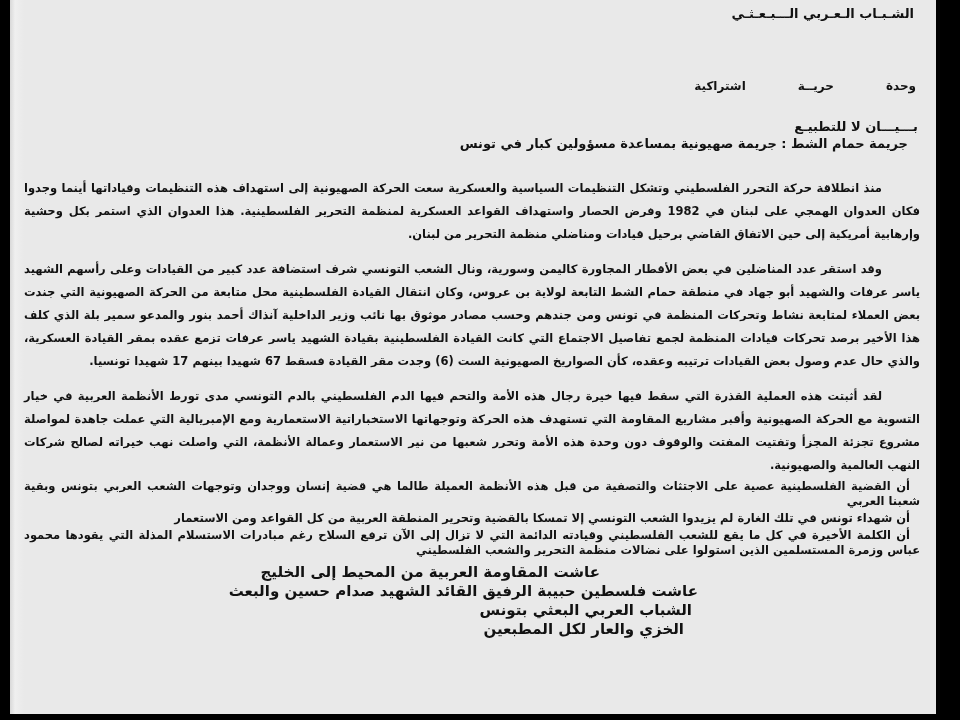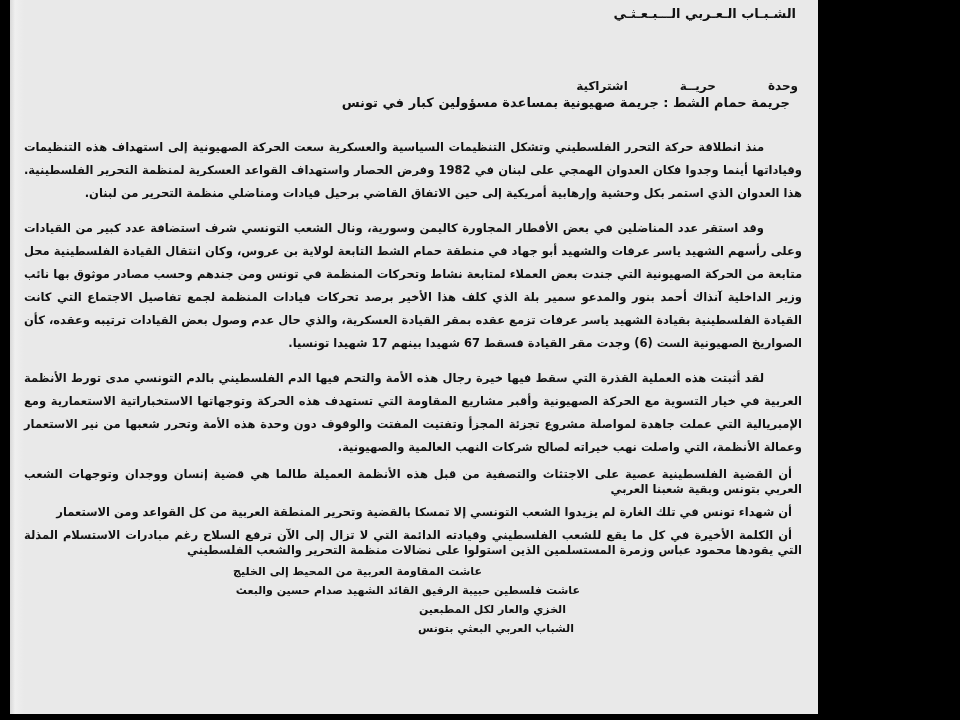--- a/index.html
+++ b/index.html
@@ -6,21 +6,21 @@
   body{
     width:960px;height:720px;
     background:#000;
     position:relative;
     overflow:hidden;
     font-family:"DejaVu Sans",sans-serif;
   }
   .paper{
     position:absolute;
     left:10px;top:0;
-    width:808px;height:714px;
+    width:926px;height:714px;
     background:#e9e9e9;
     background:linear-gradient(to right,#d8d8d8 0px,#efefef 5px,#e9e9e9 14px,#e9e9e9 100%);
   }
   .content{
     position:absolute;
     inset:0;
     padding:6px 16px 0 14px;
     direction:rtl;
     color:#141414;
     filter:blur(0.35px) contrast(1.02);
@@ -53,29 +53,29 @@
     text-align-last:right;
     text-indent:38px;
   }
   .para.first{margin-top:26px;}
   .affirm-intro{
     margin:12px 0 0 0;
     font-size:11.5px;font-weight:bold;
     text-indent:24px;
   }
   .affirm-item{
-    margin:8px 0 0 0;
+    margin:2px 0 0 0;
     font-size:11.5px;font-weight:bold;
     line-height:15px;
     text-align:justify;
     text-align-last:right;
     text-indent:10px;
   }
   .closing{
-    font-size:11px;font-weight:bold;
+    font-size:15px;font-weight:bold;
     line-height:16px;
     margin-top:3px;
   }
   .closing.s1{margin-top:6px;padding-right:320px;}
   .closing.s2{padding-right:222px;text-align:right;}
   .closing.s3{padding-right:236px;}
   .closing.sig{padding-right:228px;}
   .closing.date{padding-right:224px;}
 </style>
 </head>
@@ -85,39 +85,40 @@
   <div class="content">
 
     <div class="org-title">الشـبـاب الـعـربي الـــبـعـثـي</div>
 
     <div class="slogan-row">
       <span>وحدة</span>
       <span>حريــة</span>
       <span>اشتراكية</span>
     </div>
 
+    <div class="stmt-title">بـــيـــان لا للتطبيـع</div>
 
     <div class="stmt-subtitle">جريمة حمام الشط : جريمة صهيونية بمساعدة مسؤولين كبار في تونس</div>
 
     <div class="para first">منذ انطلاقة حركة التحرر الفلسطيني وتشكل التنظيمات السياسية والعسكرية سعت الحركة الصهيونية إلى استهداف هذه التنظيمات وقياداتها أينما وجدوا فكان العدوان الهمجي على لبنان في 1982 وفرض الحصار واستهداف القواعد العسكرية لمنظمة التحرير الفلسطينية. هذا العدوان الذي استمر بكل وحشية وإرهابية أمريكية إلى حين الاتفاق القاضي برحيل قيادات ومناضلي منظمة التحرير من لبنان.</div>
 
     <div class="para">وقد استقر عدد المناضلين في بعض الأقطار المجاورة كاليمن وسورية، ونال الشعب التونسي شرف استضافة عدد كبير من القيادات وعلى رأسهم الشهيد ياسر عرفات والشهيد أبو جهاد في منطقة حمام الشط التابعة لولاية بن عروس، وكان انتقال القيادة الفلسطينية محل متابعة من الحركة الصهيونية التي جندت بعض العملاء لمتابعة نشاط وتحركات المنظمة في تونس ومن جندهم وحسب مصادر موثوق بها نائب وزير الداخلية آنذاك أحمد بنور والمدعو سمير بلة الذي كلف هذا الأخير برصد تحركات قيادات المنظمة لجمع تفاصيل الاجتماع التي كانت القيادة الفلسطينية بقيادة الشهيد ياسر عرفات تزمع عقده بمقر القيادة العسكرية، والذي حال عدم وصول بعض القيادات ترتيبه وعقده، كأن الصواريخ الصهيونية الست (6) وجدت مقر القيادة فسقط 67 شهيدا بينهم 17 شهيدا تونسيا.</div>
 
     <div class="para">لقد أثبتت هذه العملية القذرة التي سقط فيها خيرة رجال هذه الأمة والتحم فيها الدم الفلسطيني بالدم التونسي مدى تورط الأنظمة العربية في خيار التسوية مع الحركة الصهيونية وأقبر مشاريع المقاومة التي تستهدف هذه الحركة وتوجهاتها الاستخباراتية الاستعمارية ومع الإمبريالية التي عملت جاهدة لمواصلة مشروع تجزئة المجزأ وتفتيت المفتت والوقوف دون وحدة هذه الأمة وتحرر شعبها من نير الاستعمار وعمالة الأنظمة، التي واصلت نهب خيراته لصالح شركات النهب العالمية والصهيونية.</div>
 
 
     <div class="affirm-item">أن القضية الفلسطينية عصية على الاجتثاث والتصفية من قبل هذه الأنظمة العميلة طالما هي قضية إنسان ووجدان وتوجهات الشعب العربي بتونس وبقية شعبنا العربي</div>
 
     <div class="affirm-item">أن شهداء تونس في تلك الغارة لم يزيدوا الشعب التونسي إلا تمسكا بالقضية وتحرير المنطقة العربية من كل القواعد ومن الاستعمار</div>
 
     <div class="affirm-item">أن الكلمة الأخيرة في كل ما يقع للشعب الفلسطيني وقيادته الدائمة التي لا تزال إلى الآن ترفع السلاح رغم مبادرات الاستسلام المذلة التي يقودها محمود عباس وزمرة المستسلمين الذين استولوا على نضالات منظمة التحرير والشعب الفلسطيني</div>
 
     <div class="closing s1">عاشت المقاومة العربية من المحيط إلى الخليج</div>
 
     <div class="closing s2">عاشت فلسطين حبيبة الرفيق القائد الشهيد صدام حسين والبعث</div>
 
+    <div class="closing sig">الشباب العربي البعثي بتونس</div>
+
     <div class="closing s3">الخزي والعار لكل المطبعين</div>
-
-    <div class="closing sig">الشباب العربي البعثي بتونس</div>
 
 
   </div>
 </div>
 
 </body></html>

